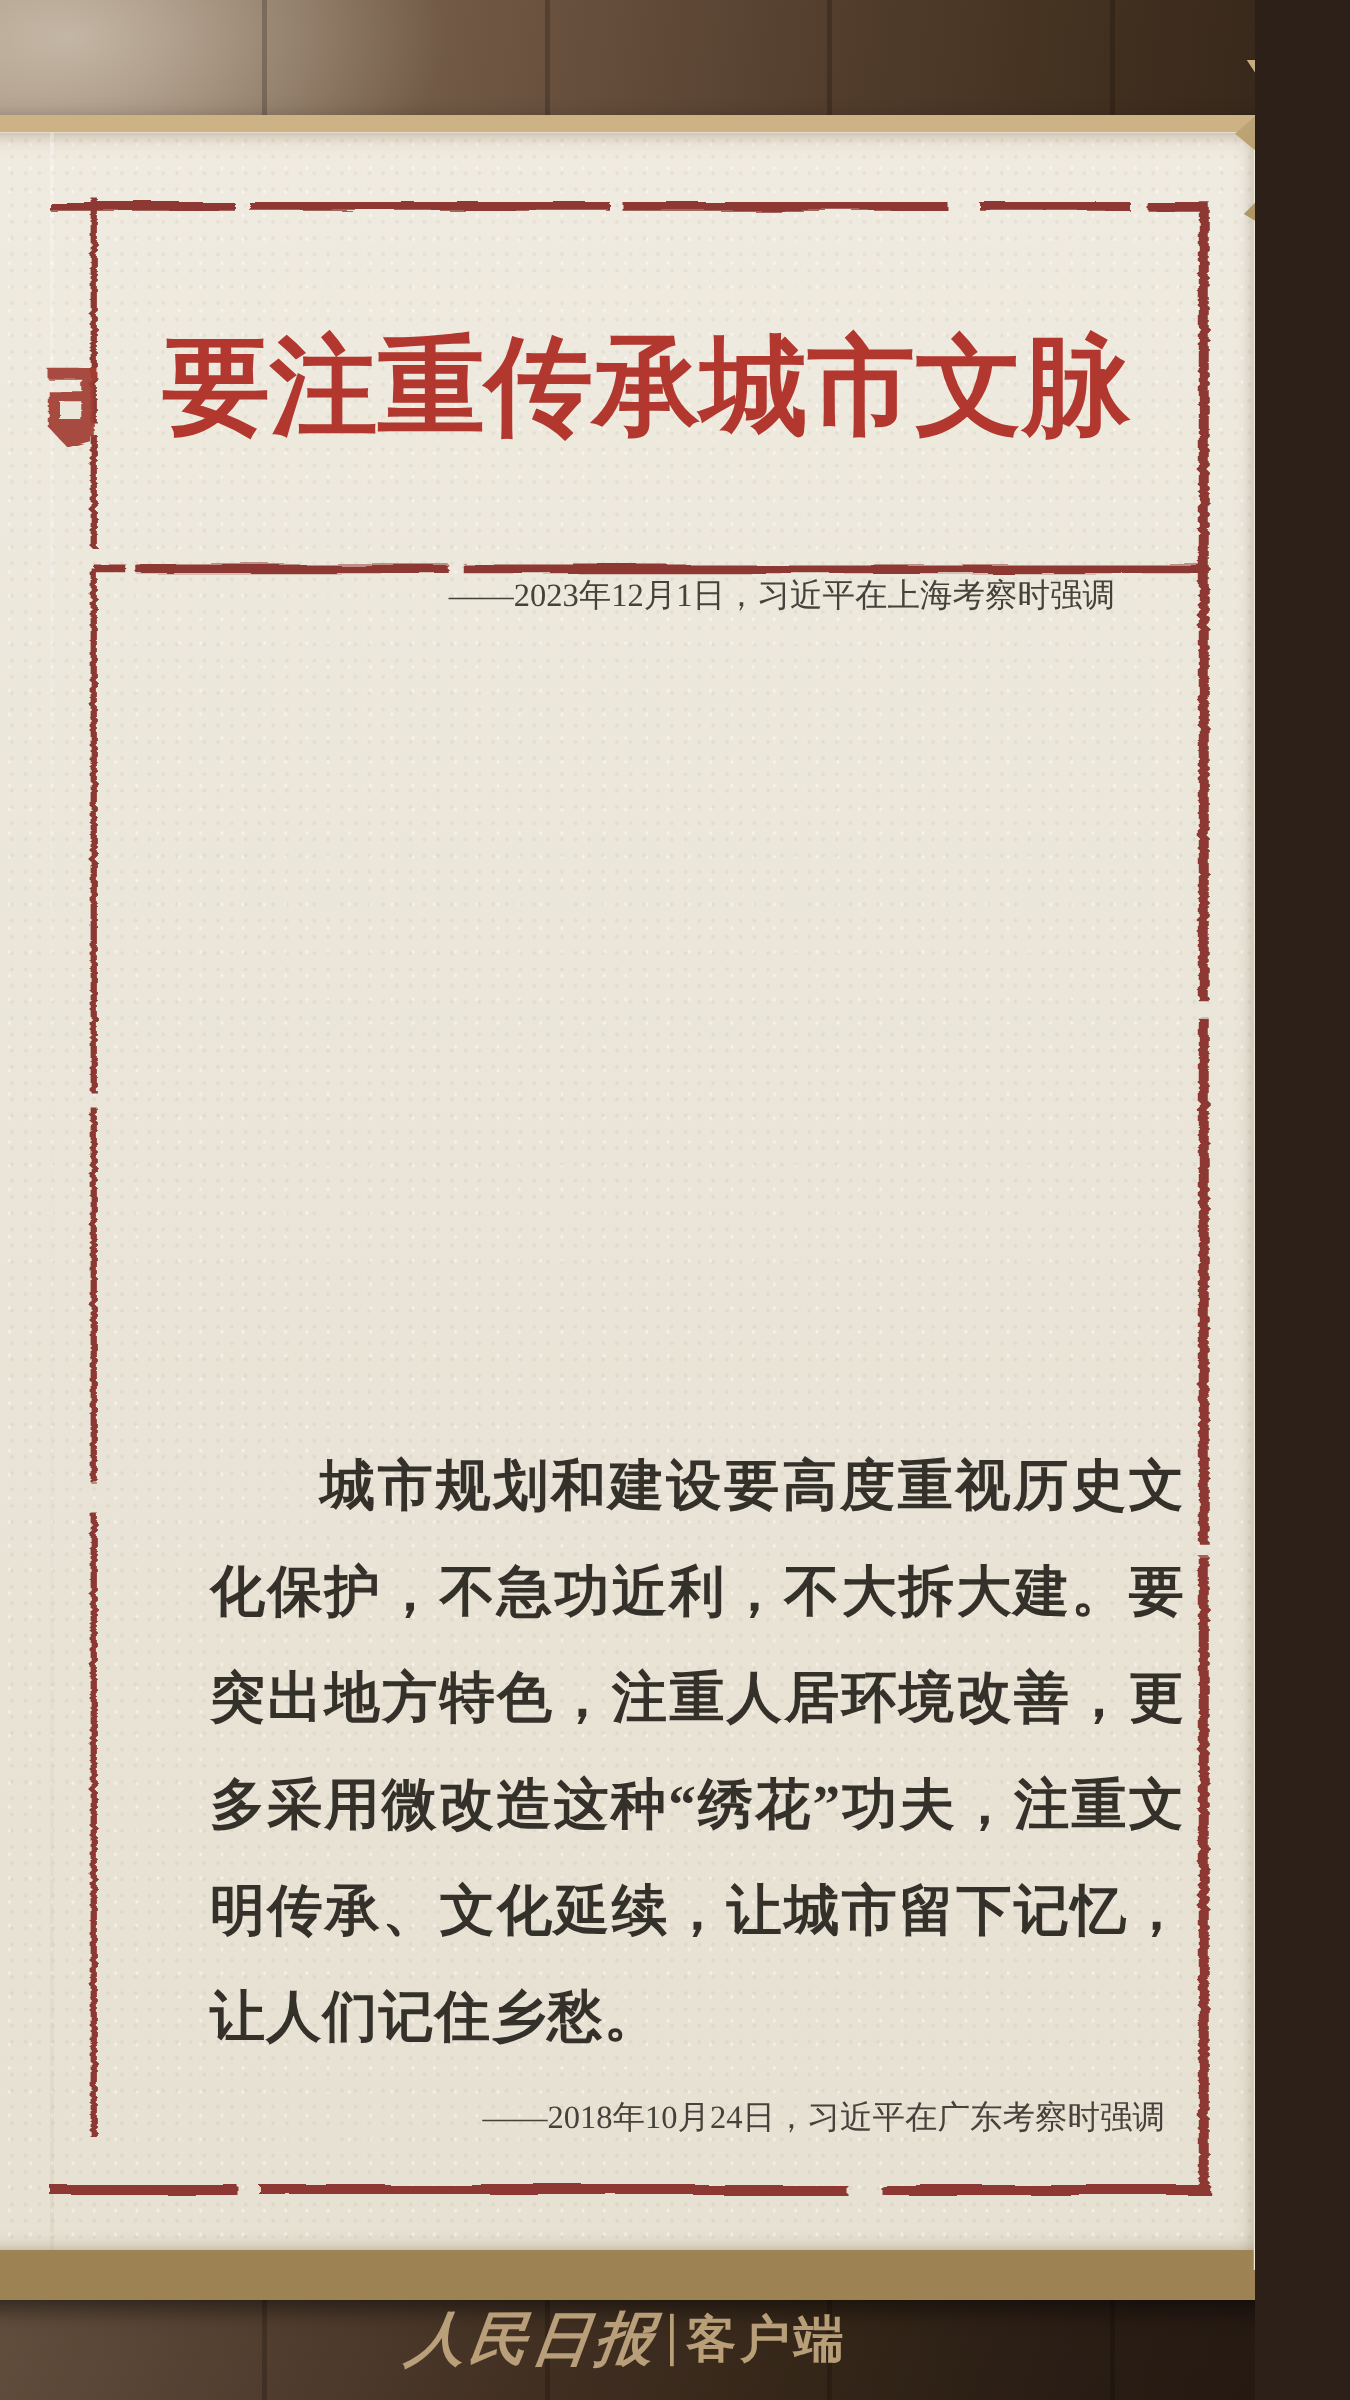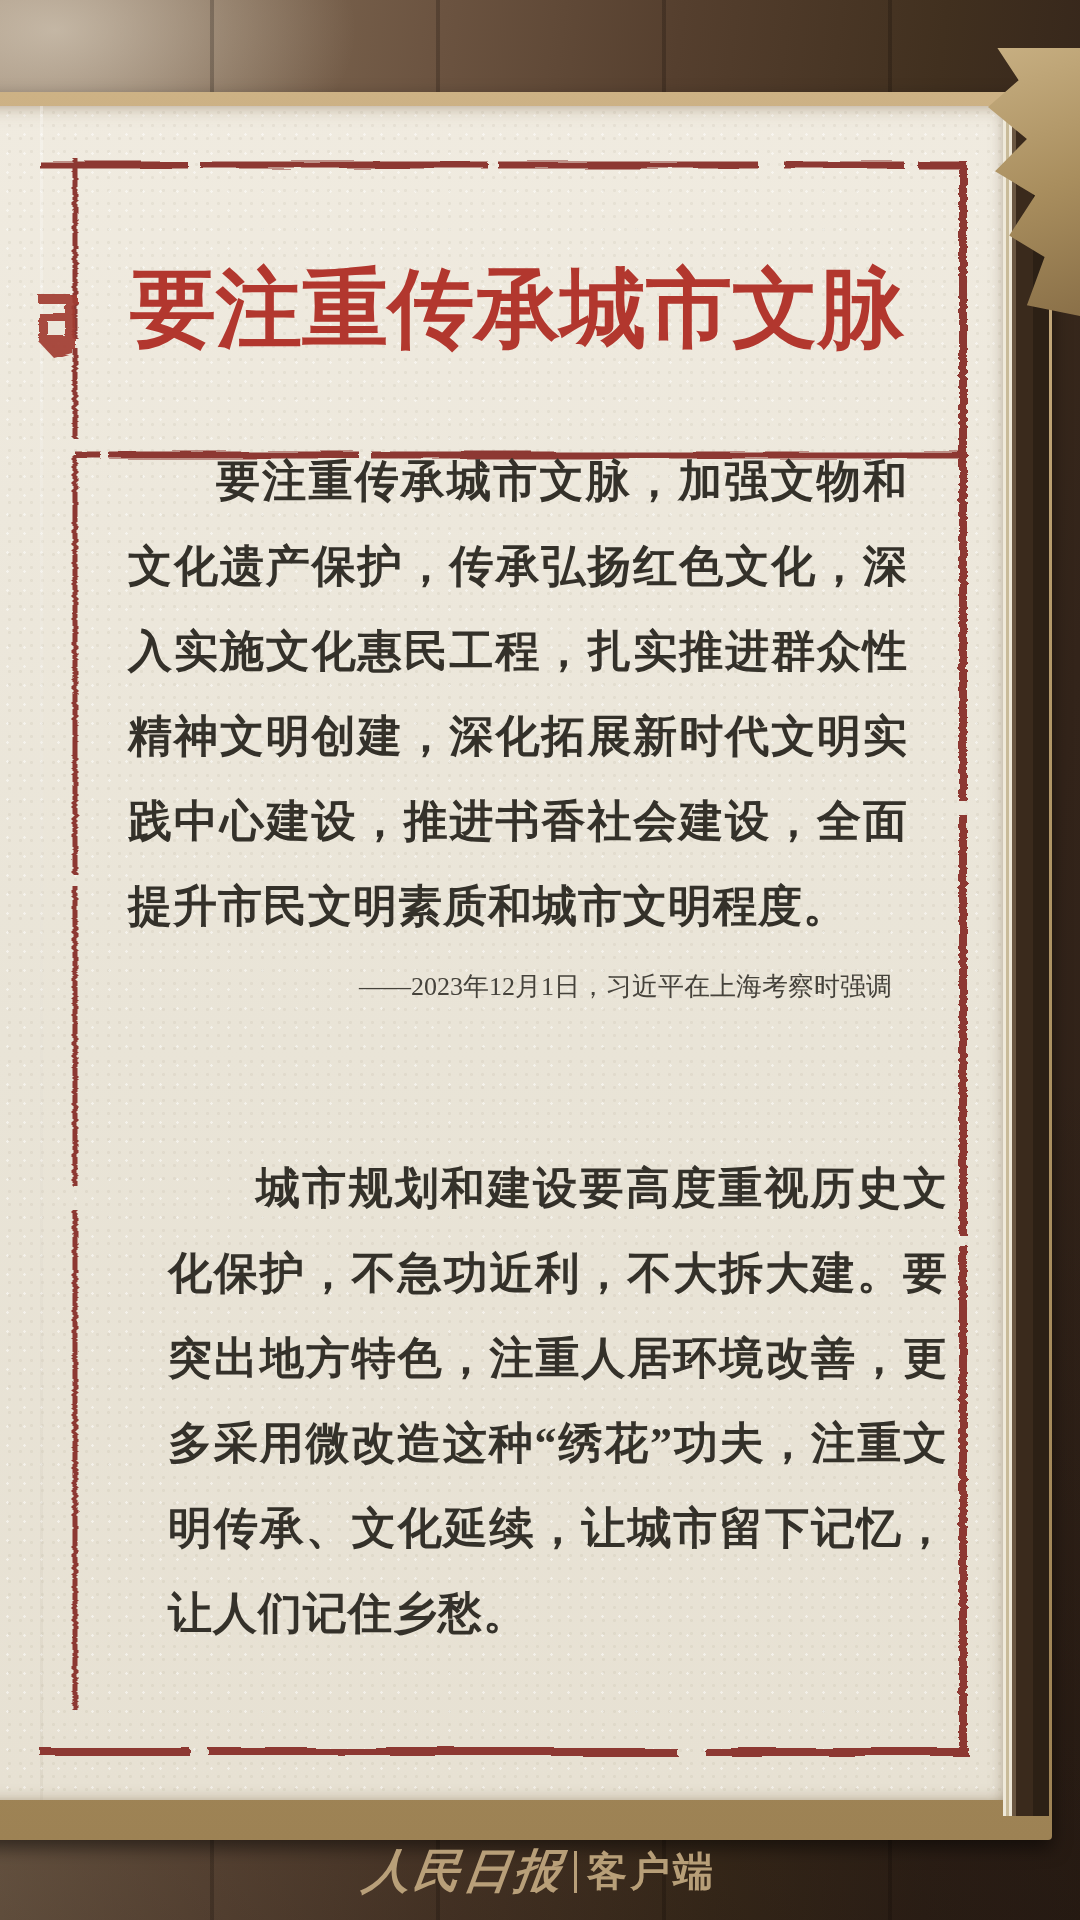--- a/index.html
+++ b/index.html
@@ -1,16 +1,16 @@
 <!DOCTYPE html>
 <html lang="zh"><head>
 <meta charset="utf-8">
 <style>
   html,body{margin:0;padding:0;background:#2c2018;}
-  .stage{position:relative;width:1080px;height:1920px;overflow:hidden;
+  .stage{position:relative;width:1004px;height:1920px;overflow:hidden;
          font-family:"Liberation Serif","DejaVu Serif",serif;}
 
   
   .wood{position:absolute;inset:0;
     background:
       radial-gradient(ellipse 430px 250px at 55px 30px, rgba(238,231,216,0.55), rgba(238,231,216,0) 70%),
       linear-gradient(97deg,#97826c 0%,#7e6751 18%,#6b5340 34%,#553f2e 52%,#41301f 72%,#33241a 88%,#2e2017 100%);}
   .wood::after{content:"";position:absolute;inset:0;opacity:.45;
     background:repeating-linear-gradient(90deg,transparent 0 210px,rgba(10,5,2,.5) 210px 214px,transparent 214px 226px);}
   .wood::before{content:"";position:absolute;inset:0;
@@ -94,26 +94,26 @@
         <rect x="56" y="189" width="40" height="8"></rect>
         <rect x="83" y="189" width="10" height="54"></rect>
         <path d="M57 207 L90 207 L90 247 L72 252 L57 236 Z"></path>
         <rect x="66" y="215" width="17" height="15" fill="#ece7db"></rect>
       </g>
     </svg>
 
     <h1 class="title">要注重传承城市文脉</h1>
 
     <section class="quote q1">
-      <p class="qtext">要注重传承城市文脉，加强文物和文化遗产保护，传承弘扬红色文化，深入实施文化惠民工程，扎实推进群众性精神文明创建，深化拓展新时代文明实践中心建设，推进书香社会建设，全面提升市民文明素质和城市文明程度。</p>
       <p class="attr">——2023年12月1日，习近平在上海考察时强调</p>
     </section>
 
     <section class="quote q2">
       <p class="qtext">城市规划和建设要高度重视历史文化保护，不急功近利，不大拆大建。要突出地方特色，注重人居环境改善，更多采用微改造这种“绣花”功夫，注重文明传承、文化延续，让城市留下记忆，让人们记住乡愁。</p>
+      <p class="attr">——2018年10月24日，习近平在广东考察时强调</p>
     </section>
 
   </div>
 
   <div class="page-side"></div>
   <div class="torn"></div>
 
   <div class="brand">
     <span class="brand-script">人民日报</span>
     <span class="brand-bar"></span>

